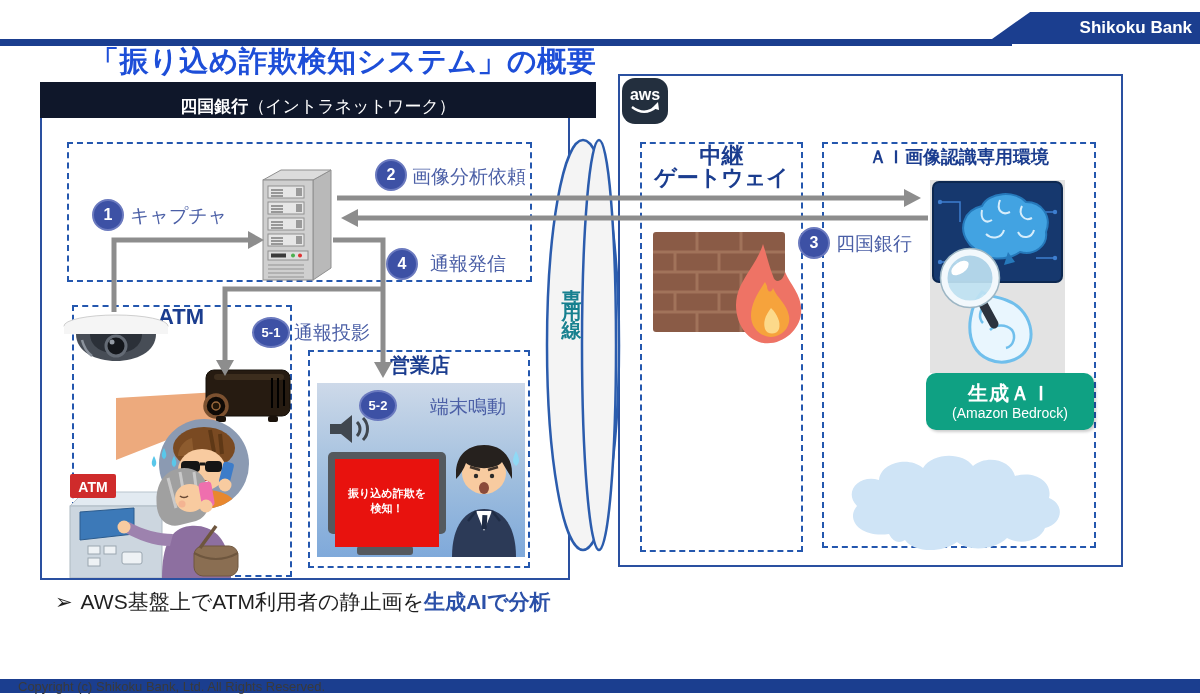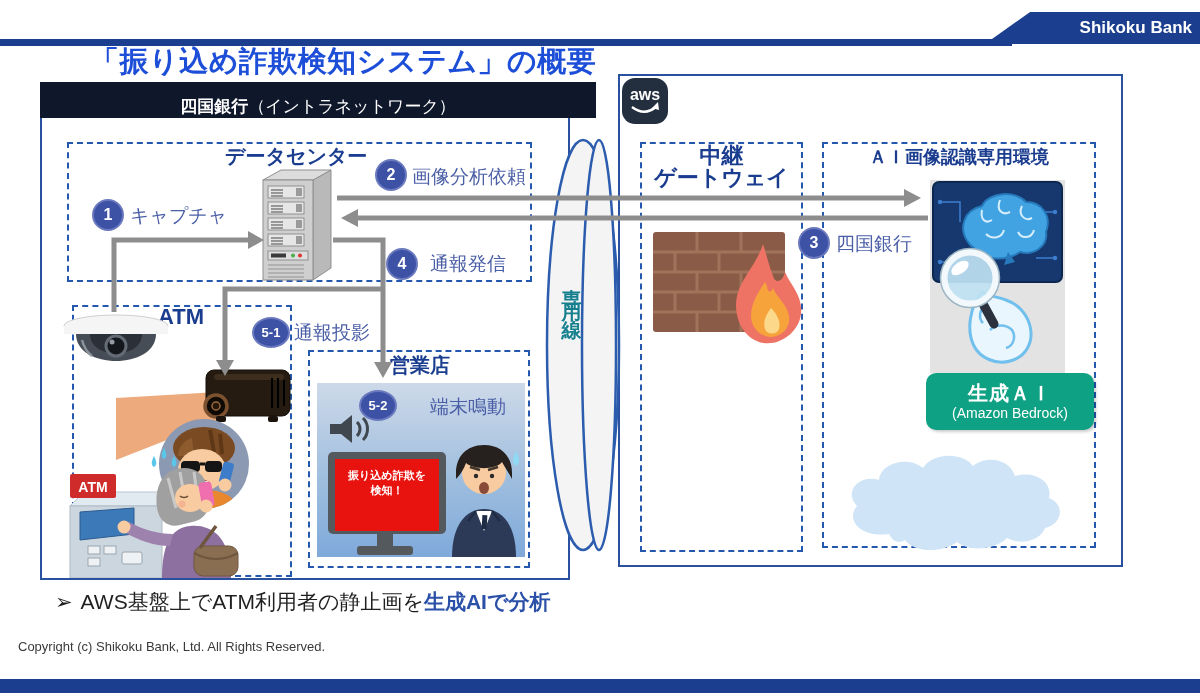--- a/index.html
+++ b/index.html
@@ -35,57 +35,56 @@
   .badge.wide{width:38px;height:31px;font-size:13px;}
   .step-label{font-size:19px;color:#4b5fa6;z-index:7;white-space:nowrap;}
   
   #cylinder{left:540px;top:136px;z-index:5;}
   #line-text{left:556px;top:272px;width:30px;font-size:20px;font-weight:bold;color:#17808f;
       writing-mode:vertical-rl;text-orientation:upright;letter-spacing:16px;z-index:6;}
   
   #branch-panel{left:317px;top:383px;width:208px;height:174px;
       background:linear-gradient(180deg,#cdd9e9 0%,#9fbede 55%,#7fa9da 100%);z-index:3;}
   #monitor-frame{left:328px;top:452px;width:118px;height:82px;background:#54595e;border-radius:5px;z-index:4;}
-  #monitor-screen{left:335px;top:459px;width:104px;height:72px;background:#e8120e;z-index:5;
-      color:#fff;font-weight:bold;font-size:11px;text-align:center;line-height:15px;padding-top:9px;box-sizing:border-box;}
+  #monitor-screen{left:335px;top:459px;width:104px;height:88px;background:#e8120e;z-index:5;
+      color:#fff;font-weight:bold;font-size:11px;text-align:center;line-height:15px;padding-top:27px;box-sizing:border-box;}
   #monitor-neck{left:377px;top:534px;width:16px;height:12px;background:#54595e;z-index:4;}
   #monitor-base{left:357px;top:546px;width:56px;height:9px;background:#54595e;border-radius:3px;z-index:4;}
   
   #ai-panel{left:930px;top:180px;width:135px;height:193px;background:#e3e3e3;z-index:3;}
   #genai-box{left:926px;top:373px;width:168px;height:57px;background:#0fa183;border-radius:10px;z-index:6;
       display:flex;flex-direction:column;align-items:center;justify-content:center;color:#fff;
       box-shadow:2px 2px 3px rgba(0,0,0,.2);}
   #genai-box .t{font-size:20px;font-weight:bold;letter-spacing:1px;line-height:22px;}
   #genai-box .s{font-size:14px;line-height:18px;}
   #cloud-text{left:845px;top:468px;width:235px;text-align:center;font-size:19px;color:#5f5f5f;line-height:27px;z-index:4;}
   
   .bullet-row{left:55px;font-size:21px;color:#1f1f1f;z-index:2;white-space:nowrap;}
   .bullet-row .mark{margin-right:8px;}
   .bullet-row .hl{font-weight:bold;color:#2b50a8;}
-  #copyright{left:18px;top:639px;font-size:13px;color:#3a3a3a;z-index:2;}
+  #copyright{left:18px;top:679px;font-size:13px;color:#3a3a3a;z-index:2;}
   #bottom-bar{left:0;top:679px;width:1200px;height:14px;background:#1b3e8f;}
   svg{display:block;}
 </style>
 </head>
 <body>
 
 <div id="canvas">
 
   <div class="abs" id="top-bar"></div>
   <div class="abs" id="brand-flag">Shikoku Bank</div>
   <div class="abs" id="page-title">「振り込め詐欺検知システム」の概要</div>
 
   <div class="abs solid-box" id="bank-box"></div>
   <div class="abs" id="bank-header">
     <span class="b">四国銀行</span>
     <span>（イントラネットワーク）</span>
   </div>
 
   <div class="abs dashed-box" id="dc-box"></div>
-  <div class="abs box-label" style="left:225px;top:143px;font-size:20px;">データセンター</div>
 
   <svg class="abs" style="left:255px;top:164px;z-index:4;" width="84" height="122" viewBox="0 0 84 122">
     <polygon points="58,16 76,6 76,104 58,116" fill="#b9b9b9" stroke="#8f8f8f"></polygon>
     <polygon points="8,16 26,6 76,6 58,16" fill="#dcdcdc" stroke="#8f8f8f"></polygon>
     <rect x="8" y="16" width="50" height="100" fill="#cfcfcf" stroke="#8f8f8f"></rect>
     <g fill="#e6e6e6" stroke="#909090">
       <rect x="13" y="22" width="36" height="12"></rect>
         <rect x="13" y="38" width="36" height="12"></rect>
       <rect x="13" y="54" width="36" height="12"></rect>
         <rect x="13" y="70" width="36" height="12"></rect>

